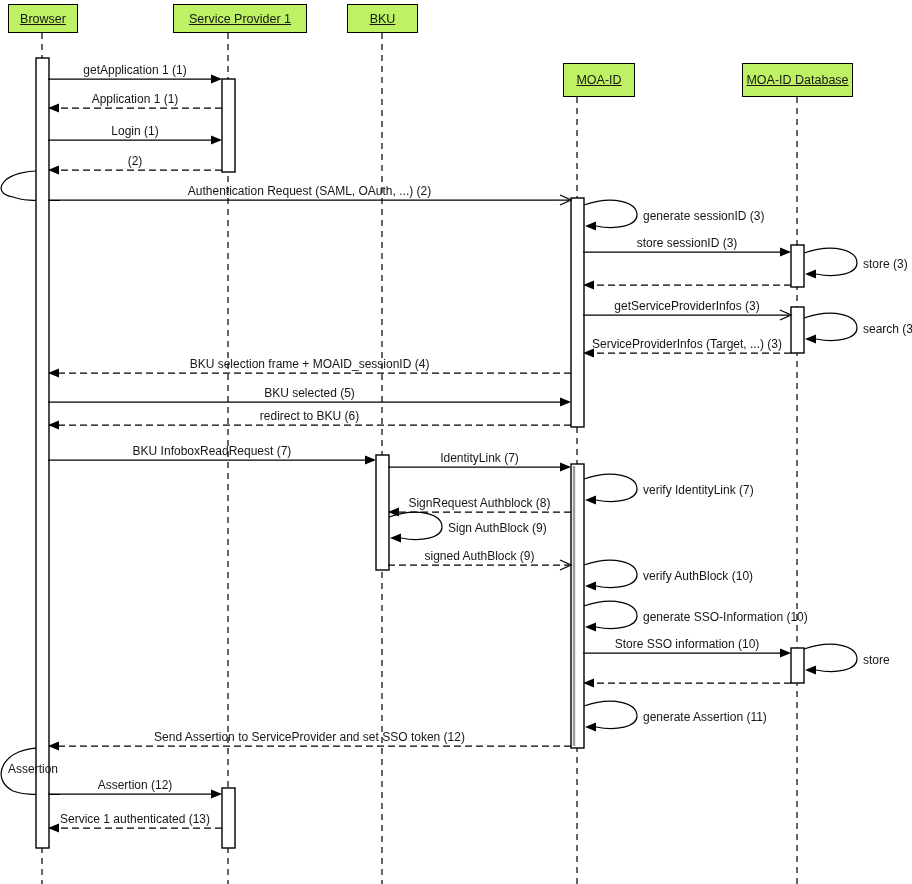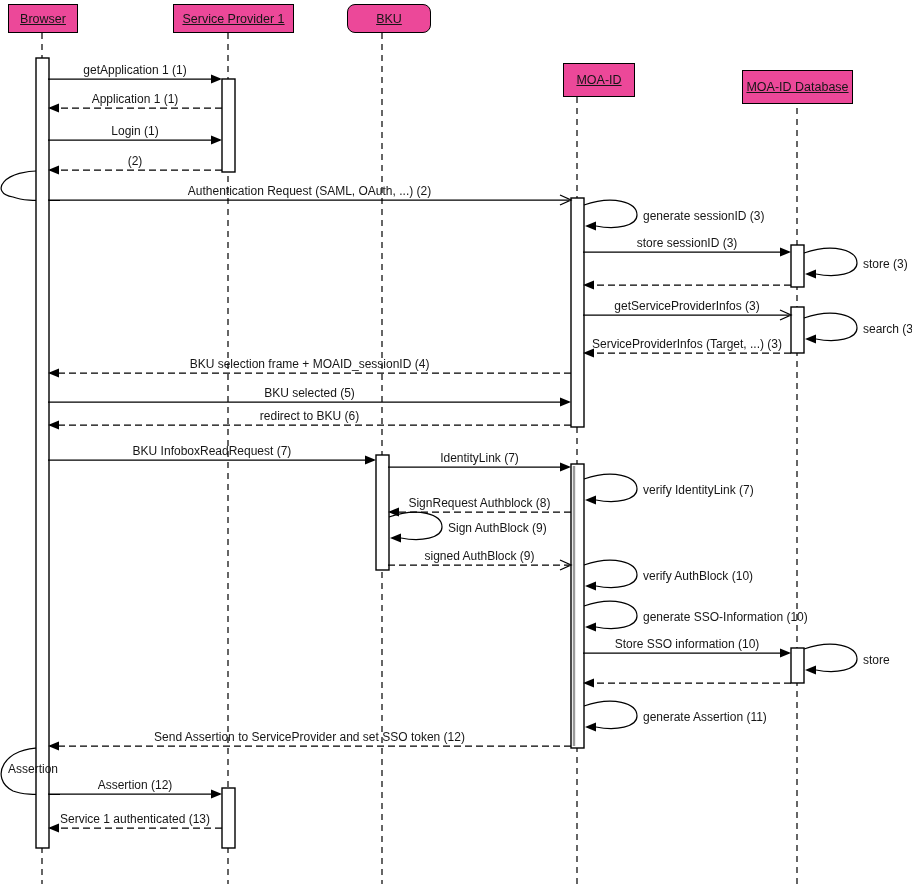--- a/index.html
+++ b/index.html
@@ -7,21 +7,21 @@
     position:relative;
     width:912px;height:884px;
     background:#fff;
     font-family:"Liberation Sans", sans-serif;
     overflow:hidden;
   }
   .actor-box{
     position:absolute;
     box-sizing:border-box;
     border:1.6px solid #000;
-    background:#ec4899;
+    background:#bef264;
     display:flex;align-items:center;justify-content:center;
     font-size:12.5px;color:#161616;
   }
   .actor-box span{text-decoration:underline;white-space:nowrap;}
   #diagram-svg{position:absolute;left:0;top:0;}
 </style>
 </head>
 <body>
 
 <div id="stage">
@@ -130,25 +130,25 @@
       <text x="863" y="664" text-anchor="start" font-size="12px" font-family="&quot;Liberation Sans&quot;, sans-serif" fill="#161616">store</text>
       <path d="M 584 706 C 613 696, 637 703, 637 716 C 637 727, 616 731, 596 727" fill="none" stroke="#000000" stroke-width="1.2"></path>
       <polygon points="585,727 596,722.4 596,731.6" fill="#000000"></polygon>
       <text x="643" y="721" text-anchor="start" font-size="12px" font-family="&quot;Liberation Sans&quot;, sans-serif" fill="#161616">generate Assertion (11)</text>
       <text x="8" y="773" text-anchor="start" font-size="12px" font-family="&quot;Liberation Sans&quot;, sans-serif" fill="#161616">Assertion</text>
     </svg>
 
   <div class="actor-box" style="left: 8px; top: 4px; width: 70px; height: 29px;">
     <span>Browser</span>
   </div>
-  <div class="actor-box" style="left: 173px; top: 4px; width: 121px; height: 29px; text-align: right;">
+  <div class="actor-box" style="left: 173px; top: 4px; width: 134px; height: 29px; text-align: right;">
     <span>Service Provider 1</span>
   </div>
-  <div class="actor-box" style="left: 347px; top: 4px; width: 84px; height: 29px; border-radius: 8px;">
+  <div class="actor-box" style="left: 347px; top: 4px; width: 71px; height: 29px;">
     <span>BKU</span>
   </div>
   <div class="actor-box" style="left: 563px; top: 63px; width: 72px; height: 34px;">
     <span>MOA-ID</span>
   </div>
-  <div class="actor-box" style="left: 742px; top: 63px; width: 111px; height: 34px; margin-top: 7px;">
+  <div class="actor-box" style="left: 742px; top: 63px; width: 111px; height: 34px;">
     <span>MOA-ID Database</span>
   </div>
 </div>
 
 </body></html>

